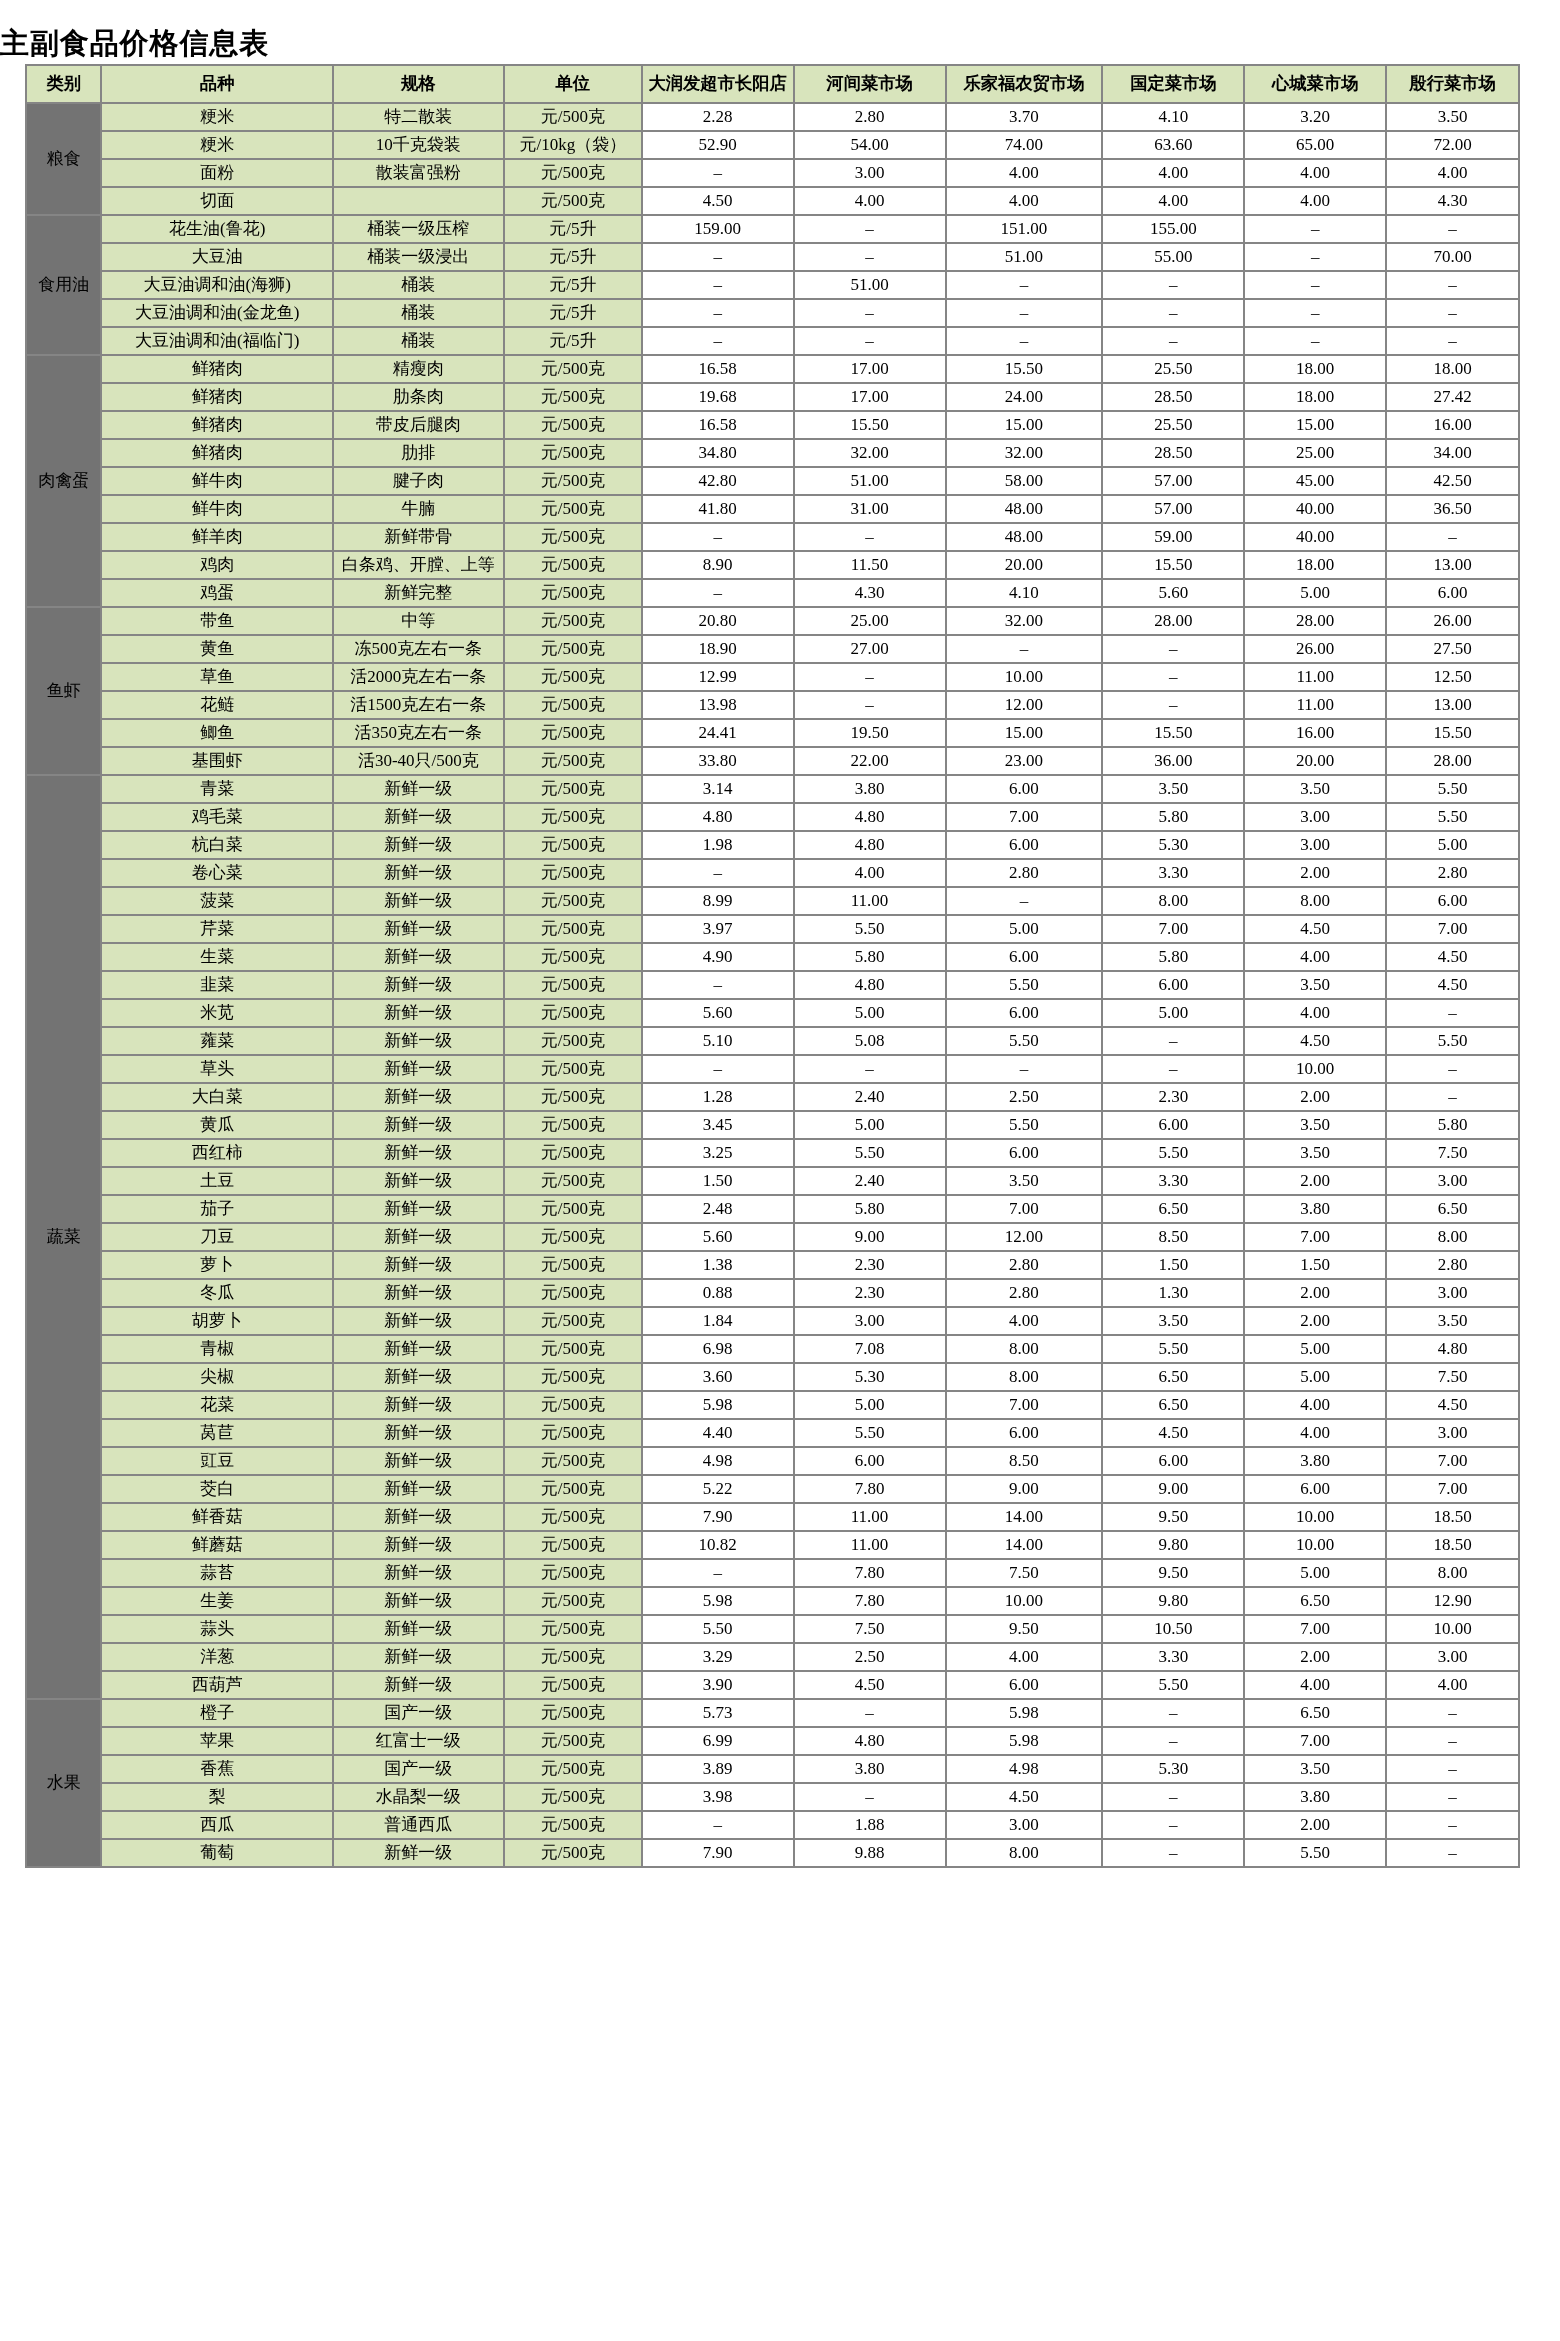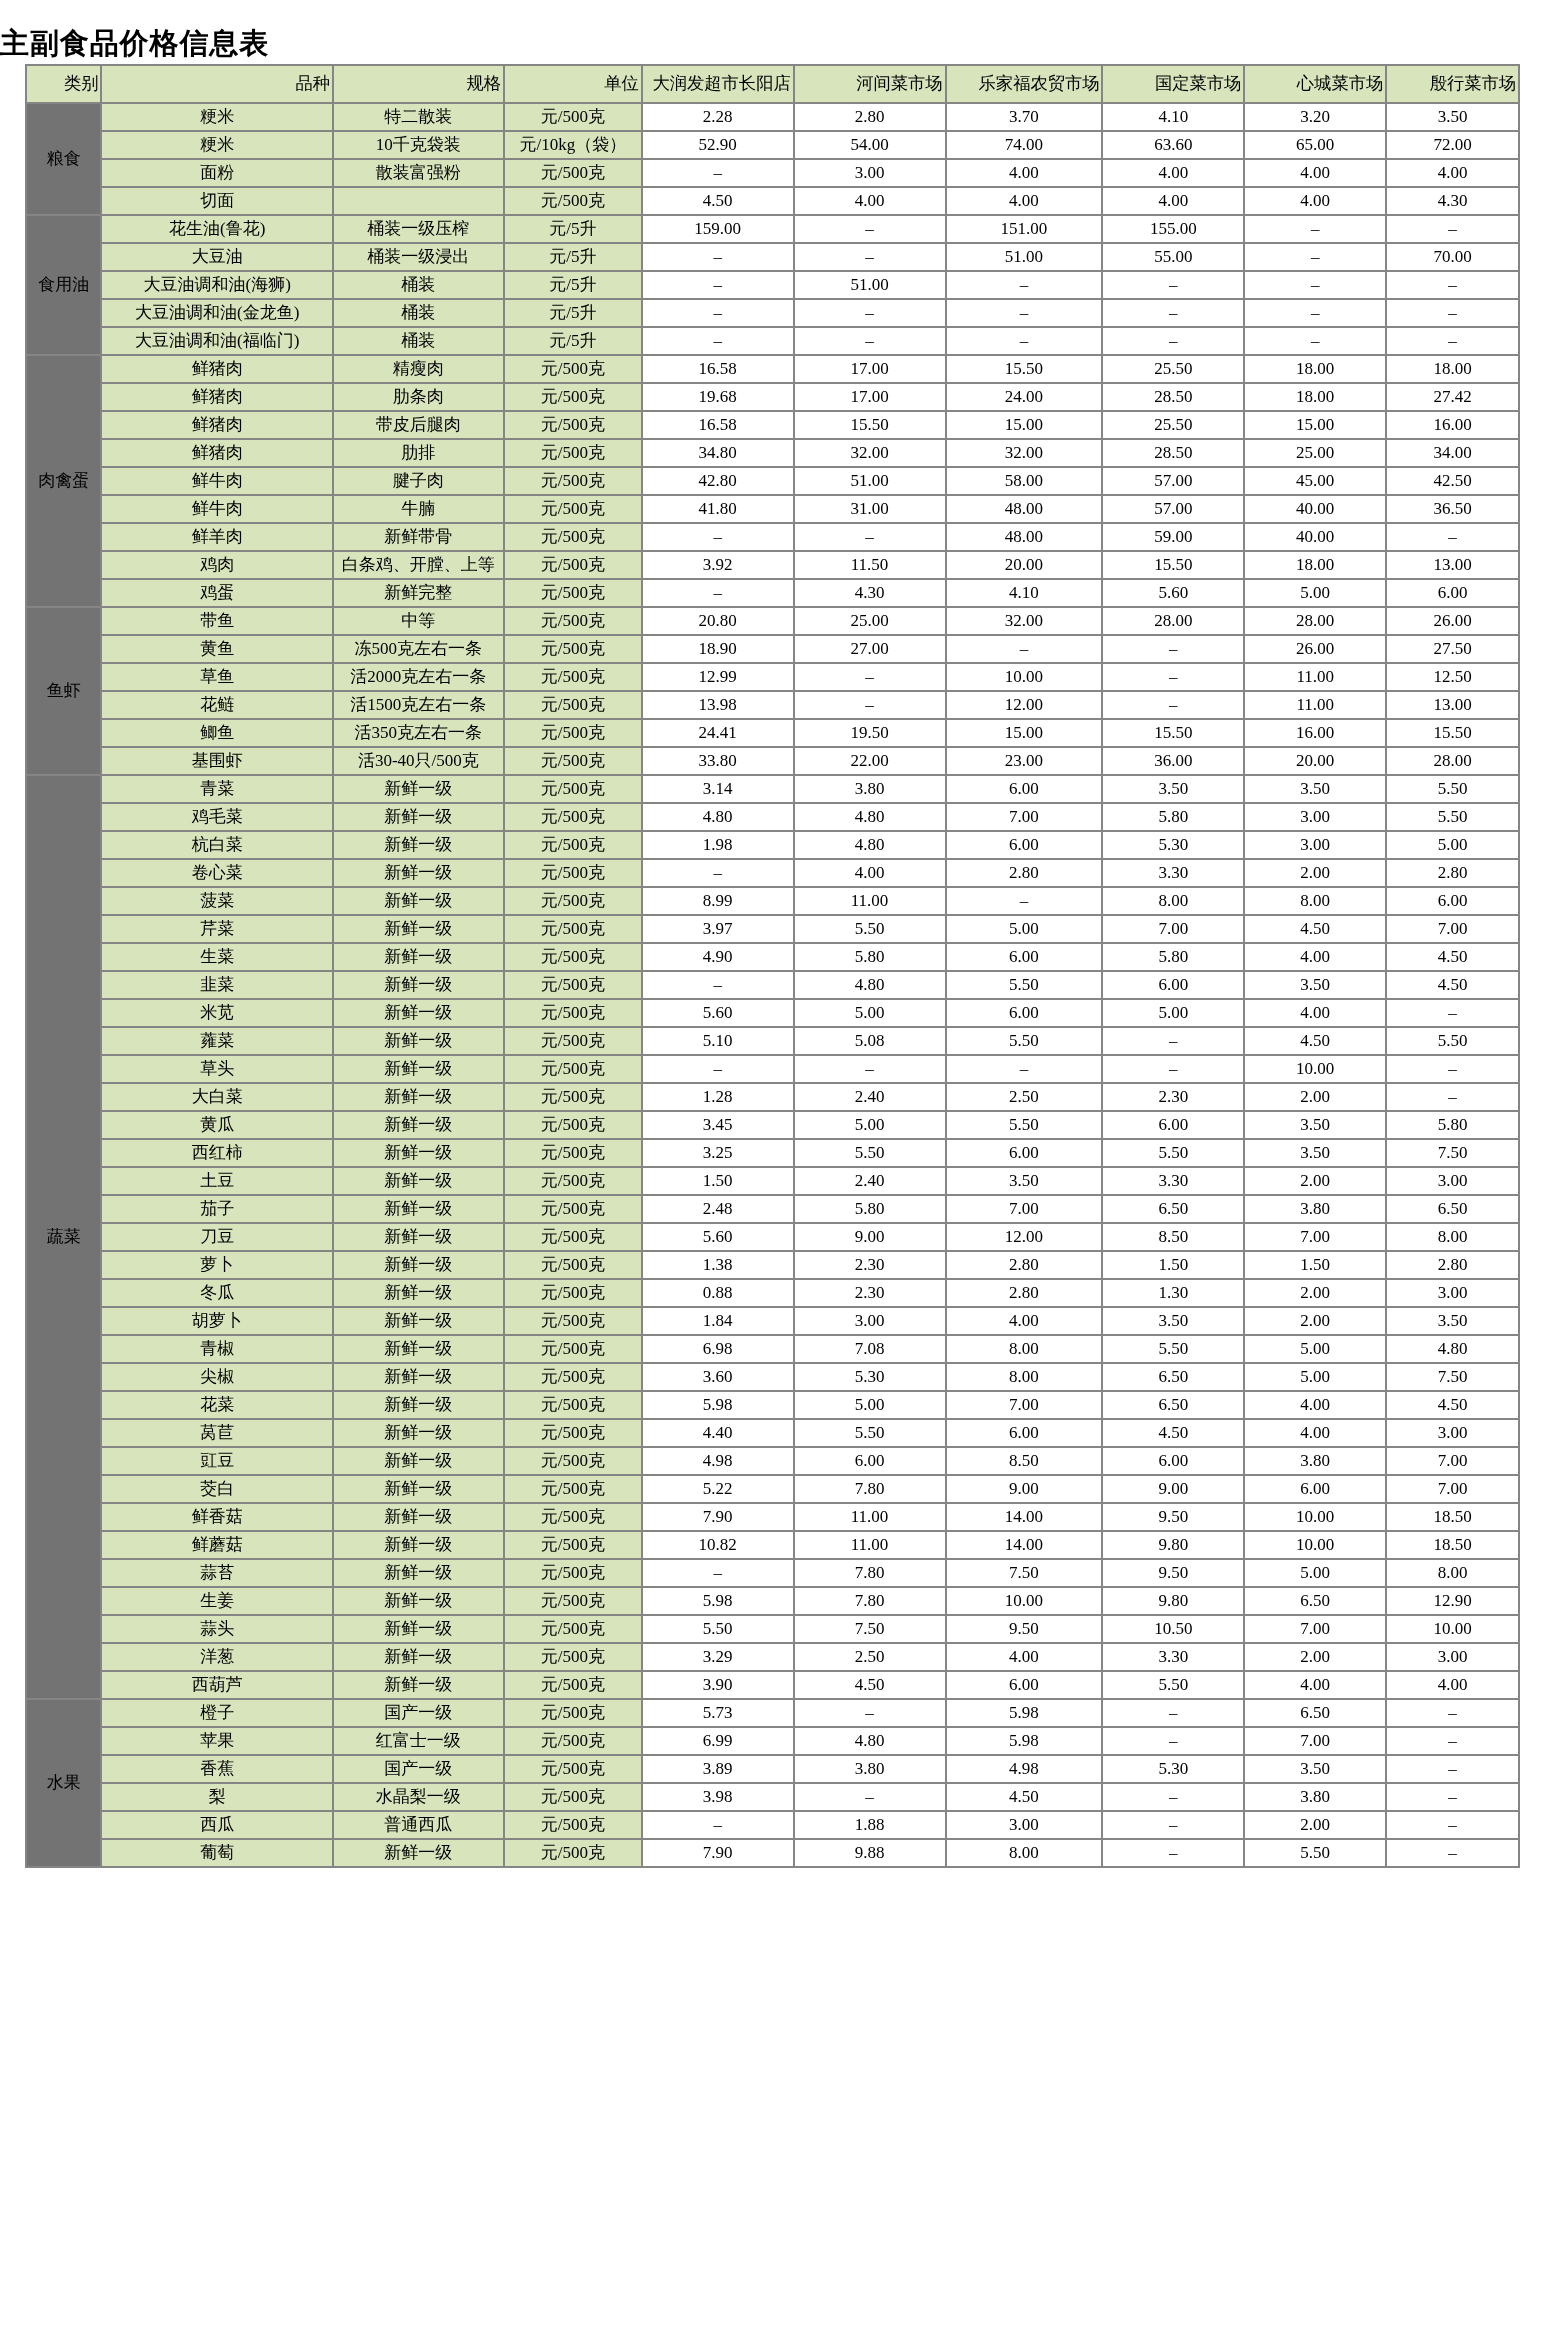--- a/index.html
+++ b/index.html
@@ -20,21 +20,21 @@
     margin-left:25px;width:1495px;
   }
   table.price-table th,
   table.price-table td{
     border:2.3px solid #858585;
     text-align:center;vertical-align:middle;
     padding:0 1.9px;overflow:hidden;white-space:nowrap;
     font-size:17px;line-height:1.1;
   }
   table.price-table th{
-    background:#d8e4bc;height:36px;font-weight:normal;font-size:17.3px;text-align:right;
+    background:#d8e4bc;height:36px;font-weight:bold;font-size:17.3px;
   }
   td.cat{background:#737373;font-size:17.3px;}
   td.green{background:#d8e4bc;}
   td.val{background:#ffffff;}
   table.price-table td{height:26px;}
   .note-line{
     margin:6.6px 0 0 26px;font-size:18px;
   }
 </style>
 </head>
@@ -247,21 +247,21 @@
           <td class="val">–</td>
           <td class="val">48.00</td>
           <td class="val">59.00</td>
           <td class="val">40.00</td>
           <td class="val">–</td>
         </tr>
         <tr>
           <td class="green">鸡肉</td>
           <td class="green">白条鸡、开膛、上等</td>
           <td class="green">元/500克</td>
-          <td class="val">3.92</td>
+          <td class="val">8.90</td>
           <td class="val">11.50</td>
           <td class="val">20.00</td>
           <td class="val">15.50</td>
           <td class="val">18.00</td>
           <td class="val">13.00</td>
         </tr>
         <tr>
           <td class="green">鸡蛋</td>
           <td class="green">新鲜完整</td>
           <td class="green">元/500克</td>

